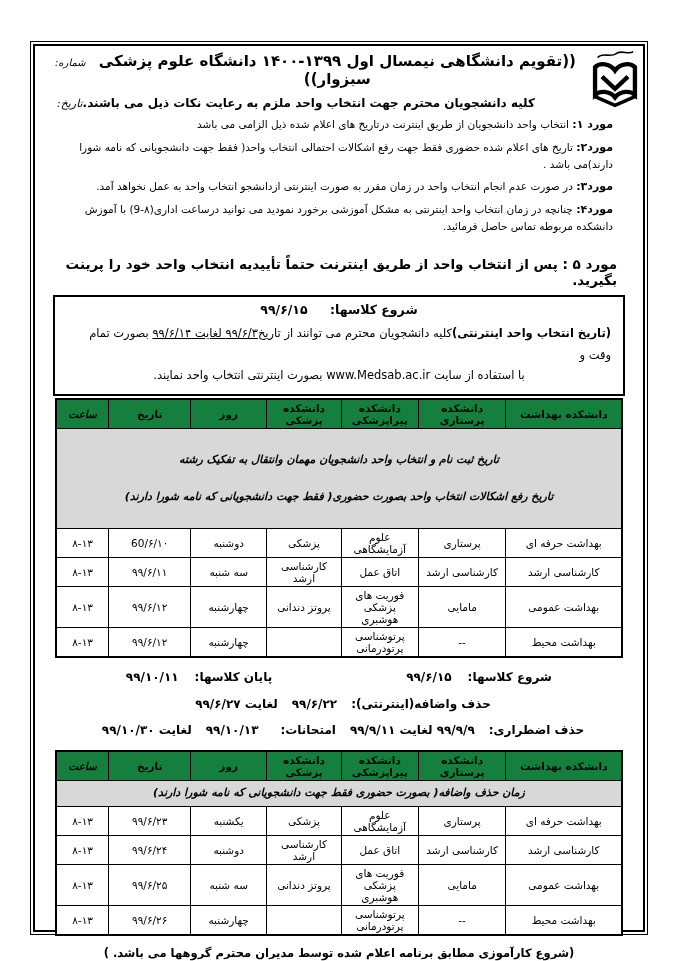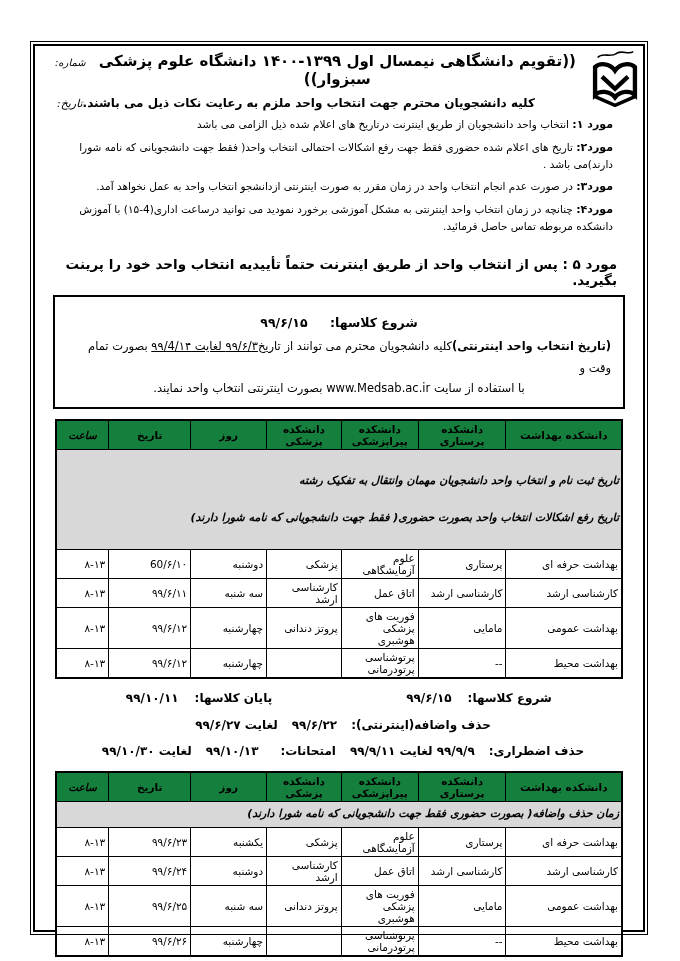--- a/index.html
+++ b/index.html
@@ -20,34 +20,34 @@
   .num-lbl{font-size:10px;font-style:italic;margin-top:5px;white-space:nowrap;}
   .hdr-row2{display:flex;align-items:center;margin:8px 0 2px;}
   .doc-subtitle{flex:1;text-align:left;font-weight:bold;font-size:12px;padding-right:10px;}
   .date-lbl{font-size:11px;font-style:italic;white-space:nowrap;margin-left:2px;}
   
   .notes{margin:4px 6px 0 0;}
   .note{font-size:10.5px;line-height:1.55;margin:6px 4px;text-align:right;}
   .note b{font-size:11px;}
   .note-big{font-size:13.5px;font-weight:bold;margin:21px 0 7px;text-align:right;}
   
-  .selbox{border:2px solid #000;padding:18px 12px 8px;margin:2px -2px 10px;font-size:11.5px;}
+  .selbox{border:2px solid #000;padding:5px 12px 8px;margin:2px -2px 2px;font-size:11.5px;}
   .selbox .l1{text-align:center;font-weight:bold;font-size:12.5px;margin-bottom:6px;}
   .selbox .l1 .val{margin-right:18px;display:inline-block;}
   .selbox .l2{text-align:right;line-height:1.9;}
   .selbox .l3{text-align:center;line-height:1.7;}
   .u{text-decoration:underline;}
   
   table{width:100%;border-collapse:collapse;border:2px solid #000;table-layout:fixed;}
   th,td{border:1.5px solid #000;text-align:center;vertical-align:middle;
         font-size:10.5px;padding:2px 3px;white-space:pre-line;}
   .tbl-title td{background:#d8d8d8;font-weight:bold;font-style:italic;font-size:11px;line-height:1.7;padding:3px 2px;}
   thead th{background:#15803d;font-weight:bold;height:24px;}
   thead th:last-child{font-style:italic;}
-  tbody td{height:25px;background:#fff;text-align:right;}
+  tbody td{height:25px;background:#fff;}
   
   .sched{font-weight:bold;font-size:12px;margin:10px 4px 10px;}
   .sched-row{display:flex;align-items:center;line-height:1.6;margin:7px 0;}
   .sched-row .half{flex:1;display:flex;justify-content:center;gap:16px;}
   .sched-center{justify-content:center;gap:14px;}
   .gap8{margin-left:8px;}
   
   .footer{margin-top:10px;text-align:center;}
   .foot-note{font-weight:bold;font-size:11.5px;margin:2px 0 6px;}
 </style>
@@ -71,31 +71,31 @@
   </div>
   <div class="hdr-row2">
     <div class="doc-subtitle">کلیه دانشجویان محترم جهت انتخاب واحد ملزم به رعایت نکات ذیل می باشند.</div>
     <div class="date-lbl">تاریخ:</div>
   </div>
 
   <div class="notes">
     <p class="note"><b>مورد ۱:</b> <span>انتخاب واحد دانشجویان از طریق اینترنت درتاریخ های اعلام شده ذیل الزامی می باشد</span></p>
     <p class="note"><b>مورد۲:</b> <span>تاریخ های اعلام شده حضوری فقط جهت رفع اشکالات احتمالی انتخاب واحد( فقط جهت دانشجویانی که نامه شورا دارند)می باشد .</span></p>
     <p class="note"><b>مورد۳:</b> <span>در صورت عدم انجام انتخاب واحد در زمان مقرر به صورت اینترنتی ازدانشجو انتخاب واحد به عمل نخواهد آمد.</span></p>
-    <p class="note"><b>مورد۴:</b> <span>چنانچه در زمان انتخاب واحد اینترنتی به مشکل آموزشی برخورد نمودید می توانید درساعت اداری(4-۱۵) با آموزش دانشکده مربوطه تماس حاصل فرمائید.</span></p>
+    <p class="note"><b>مورد۴:</b> <span>چنانچه در زمان انتخاب واحد اینترنتی به مشکل آموزشی برخورد نمودید می توانید درساعت اداری(۸-9) با آموزش دانشکده مربوطه تماس حاصل فرمائید.</span></p>
     <p class="note-big"><span>مورد ۵ :</span> <span>پس از انتخاب واحد از طریق اینترنت حتماً تأییدیه انتخاب واحد خود را پرینت بگیرید.</span></p>
   </div>
 
   <div class="selbox">
     <div class="l1">
       <span>شروع کلاسها:</span>
       <span class="val">۹۹/۶/۱۵</span>
     </div>
     <div class="l2">
-      <b>(تاریخ انتخاب واحد اینترنتی)</b><span>کلیه دانشجویان محترم می توانند از تاریخ</span><span class="u">۹۹/۶/۳ لغایت ۹۹/4/۱۴</span> <span>بصورت تمام وقت و</span>
+      <b>(تاریخ انتخاب واحد اینترنتی)</b><span>کلیه دانشجویان محترم می توانند از تاریخ</span><span class="u">۹۹/۶/۳ لغایت ۹۹/۶/۱۴</span> <span>بصورت تمام وقت و</span>
     </div>
     <div class="l3">
       <span>با استفاده از سایت</span>
       <span>www.Medsab.ac.ir</span>
       <span>بصورت اینترنتی انتخاب واحد نمایند.</span>
     </div>
   </div>
 
   <table>
     <colgroup>

